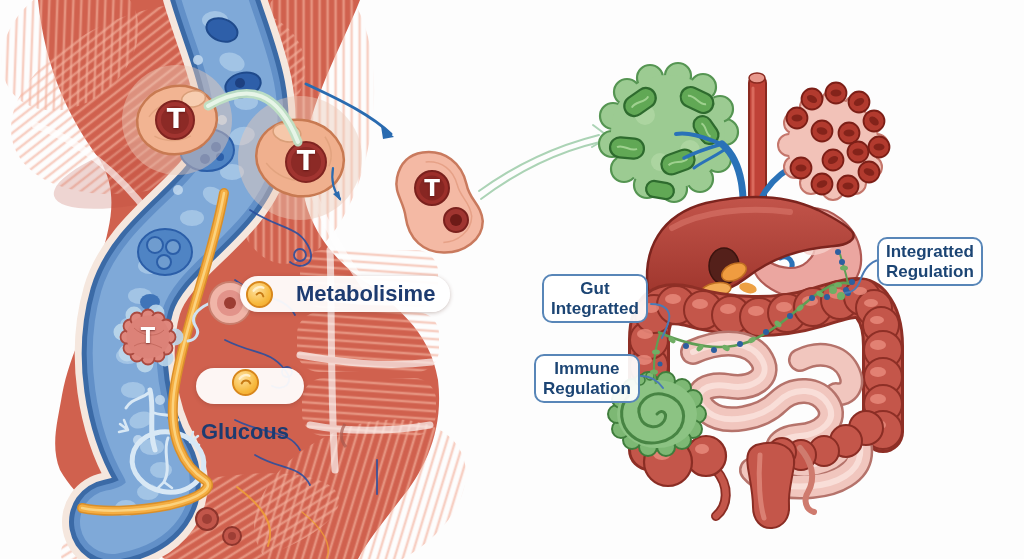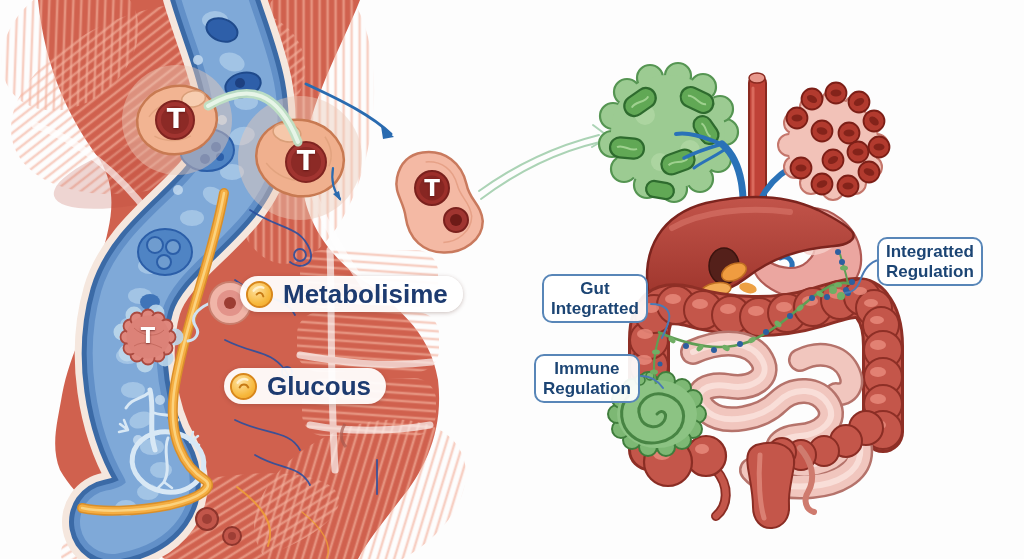--- a/index.html
+++ b/index.html
@@ -1,22 +1,22 @@
 <!DOCTYPE html>
 <html><head>
 <meta charset="utf-8">
 <style>
   html,body{margin:0;padding:0;background:#ffffff;}
   #stage{position:relative;width:1024px;height:559px;overflow:hidden;background:#fdfdfd;
          font-family:"Liberation Sans",sans-serif;}
   #art{position:absolute;left:0;top:0;}
-  .pill{position:absolute;display:flex;align-items:center;gap:9px;height:36px;
+  .pill{position:absolute;display:flex;align-items:center;gap:22px;height:36px;
         background:rgba(255,255,255,.94);border-radius:18px;padding:0 15px 0 5px;
         box-shadow:0 1px 4px rgba(90,50,40,.30);color:#1d3b70;
-        font-size:26px;font-weight:600;white-space:nowrap;text-align:right;}
+        font-size:22px;font-weight:600;white-space:nowrap;text-align:right;}
   .coin{width:29px;height:29px;flex:0 0 auto;display:block;}
   .callout{position:absolute;background:rgba(255,255,255,.93);border:2px solid #5886b8;
         border-radius:10px;color:#1c4574;font-size:17px;font-weight:600;line-height:1.16;
         text-align:center;padding:3px 7px;white-space:nowrap;}
   .tmark{position:absolute;transform:translate(-50%,-54%);color:#ffffff;
         font-family:"DejaVu Sans",sans-serif;font-weight:700;
         text-shadow:0 1px 2px rgba(70,10,10,.55);}
 </style>
 </head>
 <body>
@@ -531,21 +531,21 @@
             <stop offset="1" stop-color="#ef9c1f"></stop>
     </radialGradient>
         </defs>
     <circle cx="15" cy="15" r="13" fill="url(#coinA)" stroke="#d8871c" stroke-width="2"></circle>
     <path d="M9,11 A8,8 0 0 1 19,8" stroke="#fff0cc" stroke-width="2.5" fill="none" stroke-linecap="round"></path>
     <path d="M12,15 C15,12 18,13 19,17" stroke="#c77a14" stroke-width="2" fill="none" stroke-linecap="round"></path>
   </svg>
   <span>Metabolisime</span>
 </div>
 
-<div class="pill" style="left:224px;top:368px;">
+<div class="pill" style="left:196px;top:368px;flex-direction:column;">
   <svg class="coin" viewBox="0 0 30 30">
     <defs>
           <radialGradient id="coinB" cx="0.38" cy="0.32" r="0.9">
       <stop offset="0" stop-color="#ffe2a0"></stop>
             <stop offset="0.6" stop-color="#f7b93e"></stop>
             <stop offset="1" stop-color="#ef9c1f"></stop>
     </radialGradient>
         </defs>
     <circle cx="15" cy="15" r="13" fill="url(#coinB)" stroke="#d8871c" stroke-width="2"></circle>
     <path d="M9,11 A8,8 0 0 1 19,8" stroke="#fff0cc" stroke-width="2.5" fill="none" stroke-linecap="round"></path>

